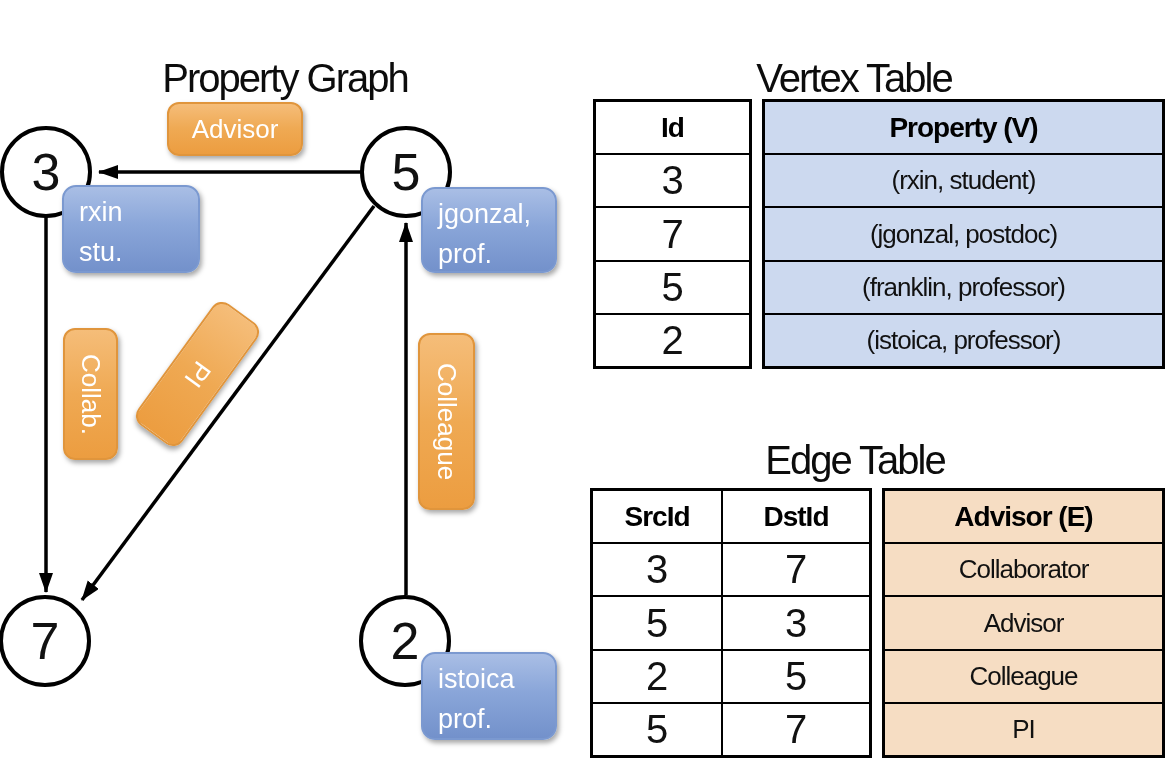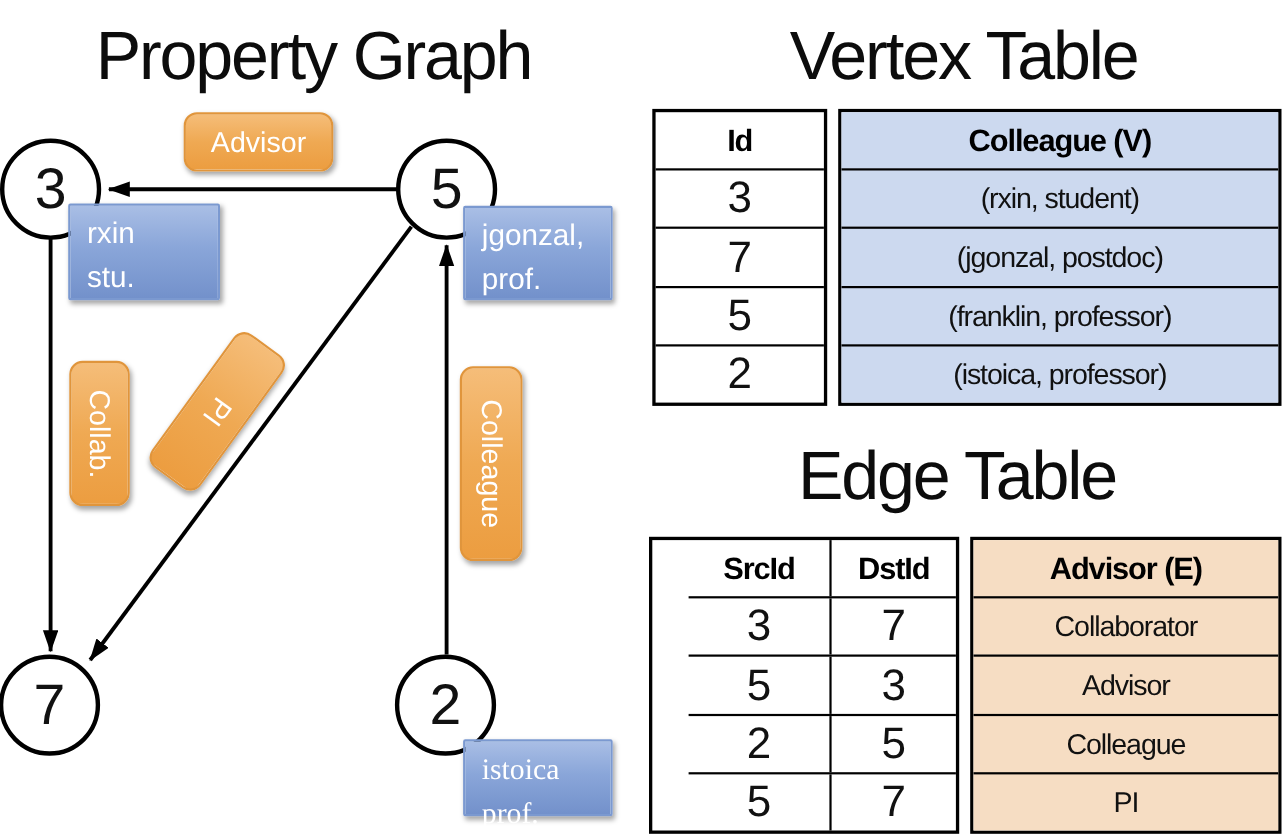--- a/index.html
+++ b/index.html
@@ -1,45 +1,45 @@
 <!DOCTYPE html>
 <html><head>
 <meta charset="utf-8">
 <style>
   * { margin:0; padding:0; box-sizing:border-box; }
   html,body { width:1170px; height:760px; background:#ffffff; overflow:hidden;
               font-family:"Liberation Sans","DejaVu Sans",sans-serif; }
   #stage { position:relative; width:1170px; height:760px; background:#fff; }
 
   
-  .big-title { position:absolute; text-align:center; font-size:62px; font-weight:300;
-               letter-spacing:-2px; color:#0c0c0c; white-space:nowrap; }
+  .big-title { position:absolute; text-align:center; font-size:40px; font-weight:300;
+               letter-spacing:-2px; color:#0c0c0c; white-space:nowrap;margin-top:40px; }
   #graph-title  { left:0;   top:16px;  width:570px; }
-  #vertex-title { left:585px; top:16px;  width:582px; }
-  #edge-title   { left:585px; top:398px; width:570px; }
+  #vertex-title { left:563px; top:16px;  width:582px; }
+  #edge-title   { left:570px; top:398px; width:570px; }
 
   
   #graph-svg { position:absolute; left:0; top:0; }
 
   .gnode { position:absolute; width:92px; height:92px; border:4px solid #000;
            border-radius:50%; background:#fff; display:flex; align-items:center;
            justify-content:center; font-size:52px; font-weight:300; color:#111; }
   #node-3 { left:0px;   top:126px; }
   #node-5 { left:360px; top:126px; }
   #node-7 { left:-1px;  top:595px; }
   #node-2 { left:359px; top:595px; }
 
-  .vbox { position:absolute; border-radius:2px; color:#fff;
+  .vbox { position:absolute; border-radius:14px; color:#fff;
           background:linear-gradient(180deg,#a9bee5 0%,#8aa6d9 45%,#7391cb 100%);
           border:2px solid #7b99d0; box-shadow:2px 3px 5px rgba(0,0,0,0.35);
           font-size:27px; line-height:40px; padding:5px 0 0 15px; }
   #vbox-rxin     { left:62px;  top:185px; width:138px; height:88px; }
   #vbox-franklin { left:421px; top:187px; width:136px; height:86px; }
   #vbox-jgonzal  { left:62px;  top:652px; width:138px; height:88px; }
-  #vbox-istoica  { left:421px; top:672px; width:136px; height:70px;font-family:Liberation Serif, serif; }
+  #vbox-istoica  { left:421px; top:652px; width:136px; height:88px; }
 
   .ebox { position:absolute; border-radius:12px; color:#fff;
           background:linear-gradient(180deg,#f5bd79 0%,#efa953 50%,#ec9d40 100%);
           border:2px solid #e0953c; box-shadow:2px 3px 5px rgba(0,0,0,0.35);
           display:flex; align-items:center; justify-content:center;
           font-size:26px; text-align:center; }
   #ebox-advisor   { left:167px; top:102px; width:136px; height:54px; }
   #ebox-collab    { left:63px;  top:328px; width:55px;  height:132px; writing-mode:vertical-rl; }
   #ebox-pi        { left:170px; top:299px; width:55px;  height:150px; writing-mode:vertical-rl;
                     transform:rotate(36deg); }
@@ -53,21 +53,21 @@
   .tcol { border:3px solid #000; background:#fff; display:flex; flex-direction:column; height:100%; }
   .tcol .trow { flex:1; display:flex; align-items:center; justify-content:center;
                 border-top:2px solid #000; }
   .tcol .trow:first-child { border-top:none; }
 
   #vt-id-col   { width:159px; }
   #vt-prop-col { flex:1; }
   #vt-prop-col .trow { background:#ccd9ef; }
 
   #et-ids-col  { width:282px; }
-  #et-ids-col .trow { padding:0;margin-left:33px; }
+  #et-ids-col .trow { padding:0; }
   #et-ids-col .half { flex:1; height:100%; display:flex; align-items:center; justify-content:center; }
   #et-ids-col .half.src { flex:0 0 130px; border-right:2px solid #000; }
   #et-prop-col { flex:1; }
   #et-prop-col .trow { background:#f6ddc3; }
 
   .hdr  { font-weight:bold; font-size:28px; color:#000; letter-spacing:-1px; }
   .num  { font-size:40px; font-weight:300; color:#111; }
   .pval { font-size:26px; font-weight:300; color:#111; letter-spacing:-1px; white-space:nowrap; }
 </style>
 </head>
@@ -124,21 +124,21 @@
 
   <div id="vertex-table" class="tbl-wrap">
     <div id="vt-id-col" class="tcol">
       <div class="trow hdr">Id</div>
       <div class="trow num">3</div>
       <div class="trow num">7</div>
       <div class="trow num">5</div>
       <div class="trow num">2</div>
     </div>
     <div id="vt-prop-col" class="tcol">
-      <div class="trow hdr">Colleague (V)</div>
+      <div class="trow hdr">Property (V)</div>
       <div class="trow pval">(rxin, student)</div>
       <div class="trow pval">(jgonzal, postdoc)</div>
       <div class="trow pval">(franklin, professor)</div>
       <div class="trow pval">(istoica, professor)</div>
     </div>
   </div>
 
   <div id="edge-table" class="tbl-wrap">
     <div id="et-ids-col" class="tcol">
       <div class="trow">

